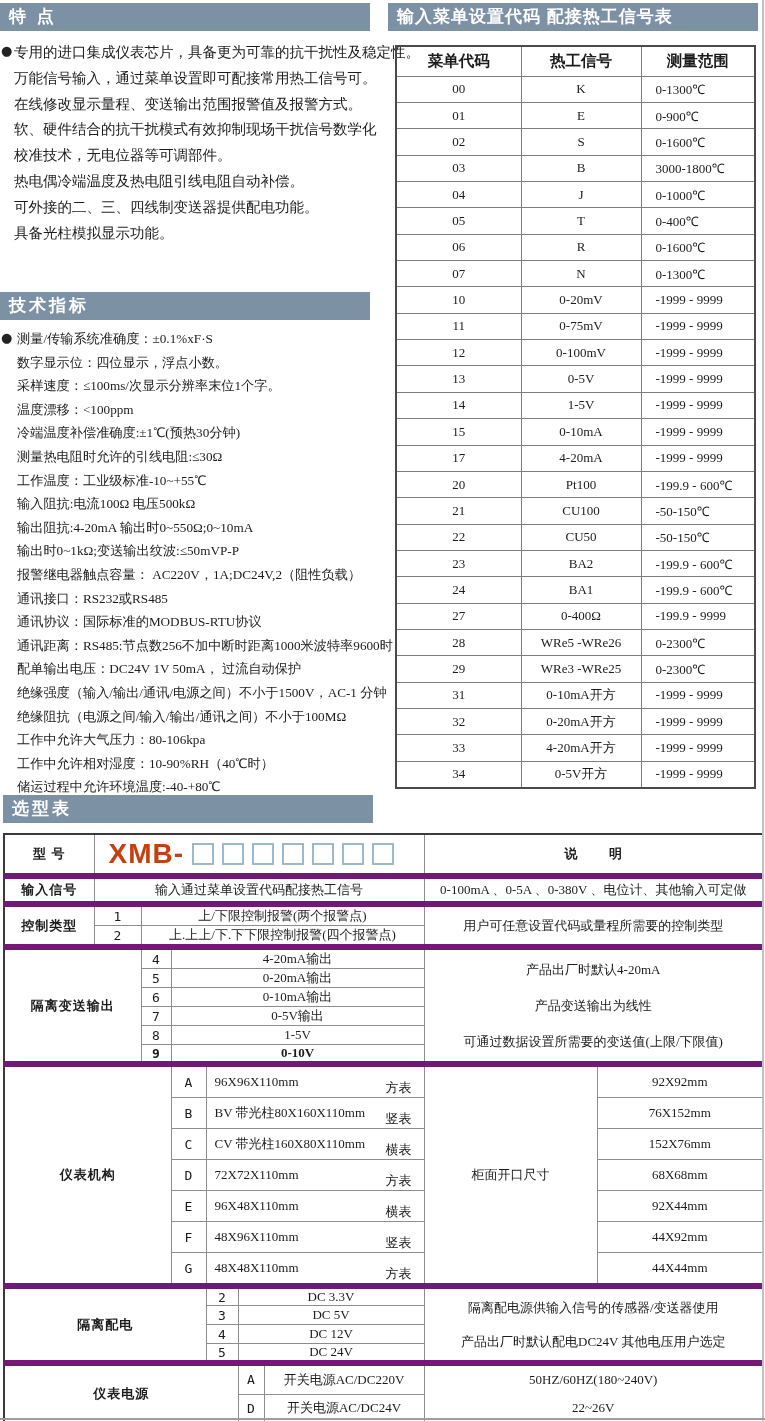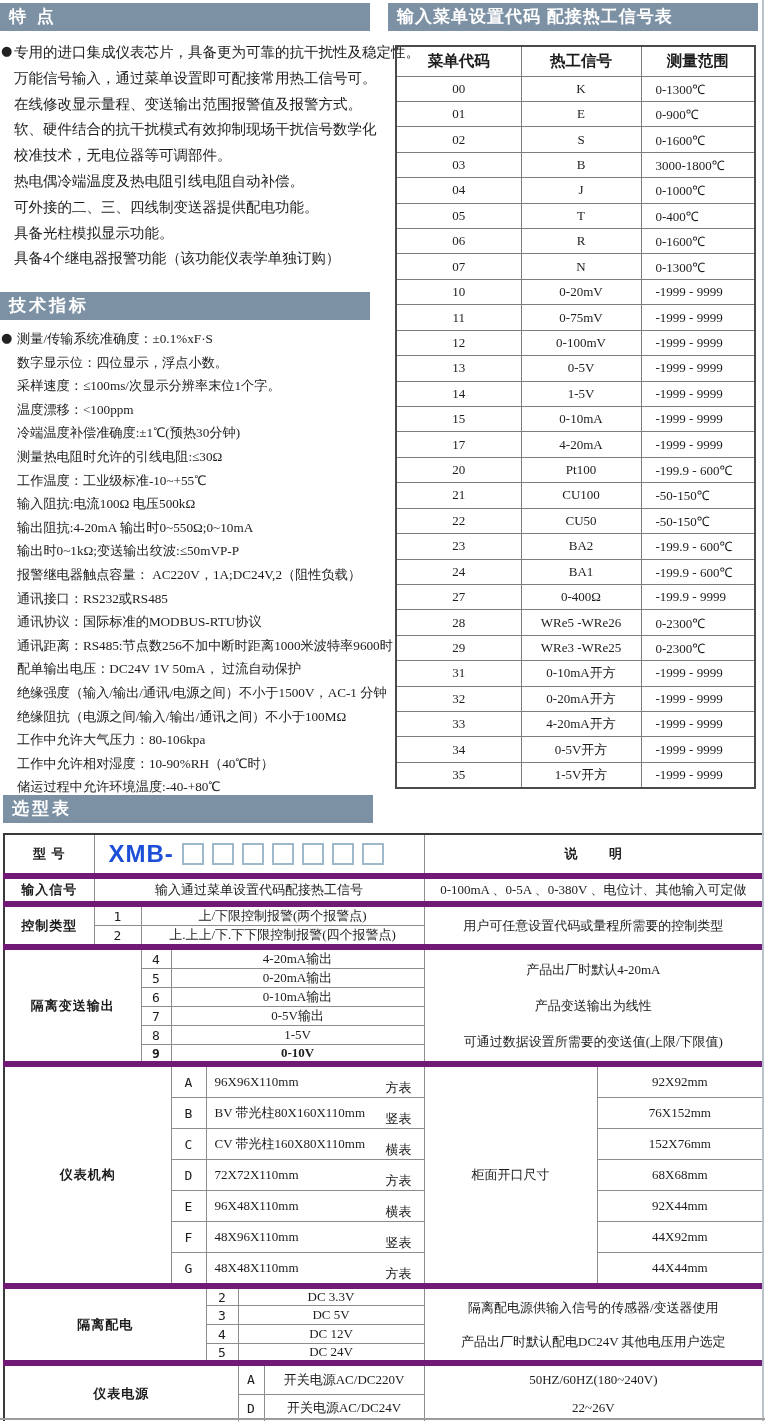--- a/index.html
+++ b/index.html
@@ -58,21 +58,21 @@
   }
   table.seltab td.sec { border-top:6px solid #701a75; }
   td.lab {
     font-family:"Liberation Sans", sans-serif;
     font-weight:bold; font-size:14.5px; letter-spacing:1px;
   }
   td.code { font-family:"DejaVu Sans Mono", monospace; font-size:13px; }
   .model-wrap { display:flex; align-items:center; padding-left:14px; }
   .model-prefix {
     font-family:"Liberation Sans", sans-serif; font-weight:bold;
-    font-size:24px; color:#1d4ed8; letter-spacing:1px; margin-right:8px;
+    font-size:28px; color:#c2410c; letter-spacing:1px; margin-right:8px;
   }
   .mbox {
     display:inline-block; width:22px; height:22px;
     border:2px solid #9FB9CC; margin-right:8px; background:#fff;
   }
   .desc-head {
     font-family:"Liberation Sans", sans-serif;
     font-weight:bold; font-size:18px; letter-spacing:14px; text-indent:14px;
   }
   .desc-lines div { line-height:36px; }
@@ -96,21 +96,20 @@
     <div>
 
     <div class="fline">专用的进口集成仪表芯片，具备更为可靠的抗干扰性及稳定性。</div>
         <div class="fline">万能信号输入，通过菜单设置即可配接常用热工信号可。</div>
         <div class="fline">在线修改显示量程、变送输出范围报警值及报警方式。</div>
         <div class="fline">软、硬件结合的抗干扰模式有效抑制现场干扰信号数学化</div>
         <div class="fline">校准技术，无电位器等可调部件。</div>
         <div class="fline">热电偶冷端温度及热电阻引线电阻自动补偿。</div>
         <div class="fline">可外接的二、三、四线制变送器提供配电功能。</div>
         <div class="fline">具备光柱模拟显示功能。</div>
-        <div class="fline">具备4个继电器报警功能（该功能仪表学单独订购）</div>
       </div>
   </div>
 </div>
 
 <div class="specs">
   <div class="bar">技术指标</div>
   <div class="slist">
     <span class="bullet">●</span>
     <div>
 
@@ -310,25 +309,20 @@
           <td>4-20mA开方</td>
           <td class="range">-1999 - 9999</td>
         </tr>
 
         <tr>
           <td>34</td>
           <td>0-5V开方</td>
           <td class="range">-1999 - 9999</td>
         </tr>
 
-        <tr>
-          <td>35</td>
-          <td>1-5V开方</td>
-          <td class="range">-1999 - 9999</td>
-        </tr>
       </tbody>
   </table>
 </div>
 
 <div class="bar selbar">选型表</div>
 
 <table class="seltab">
   <colgroup>
     <col style="width:90px">
       <col style="width:47px">

